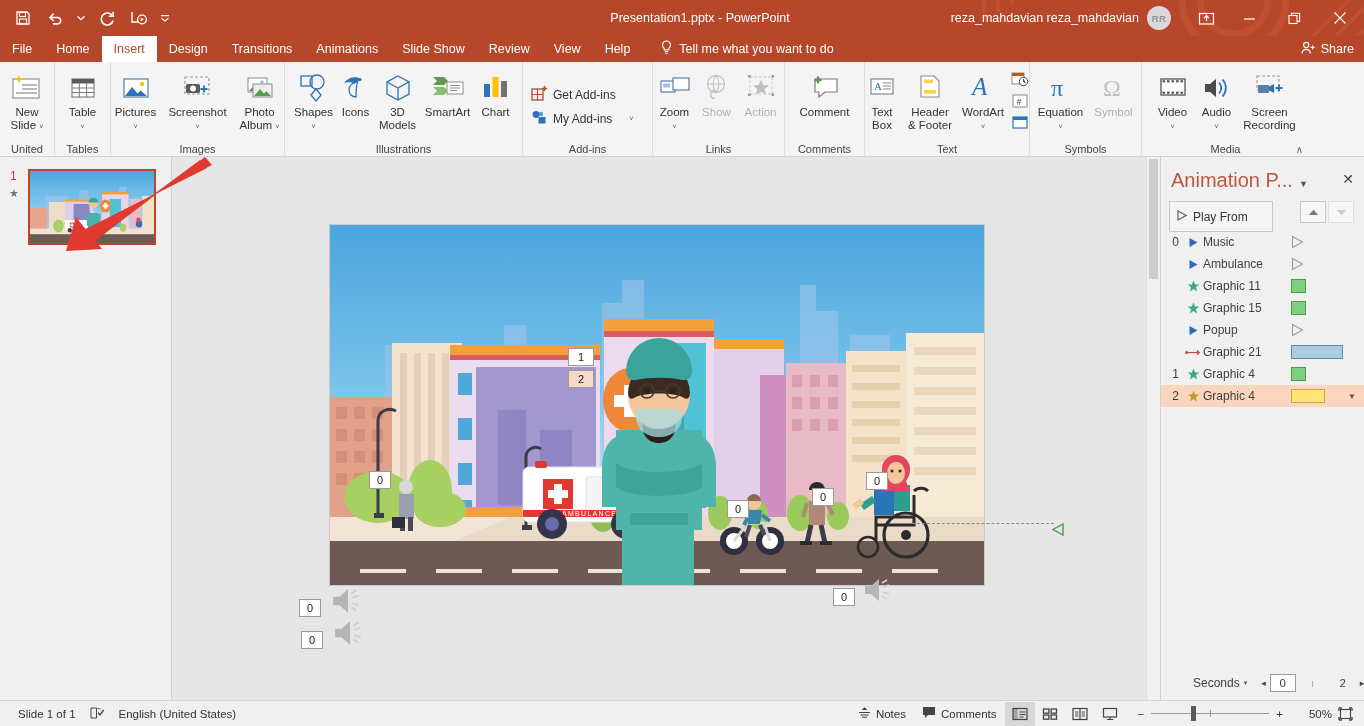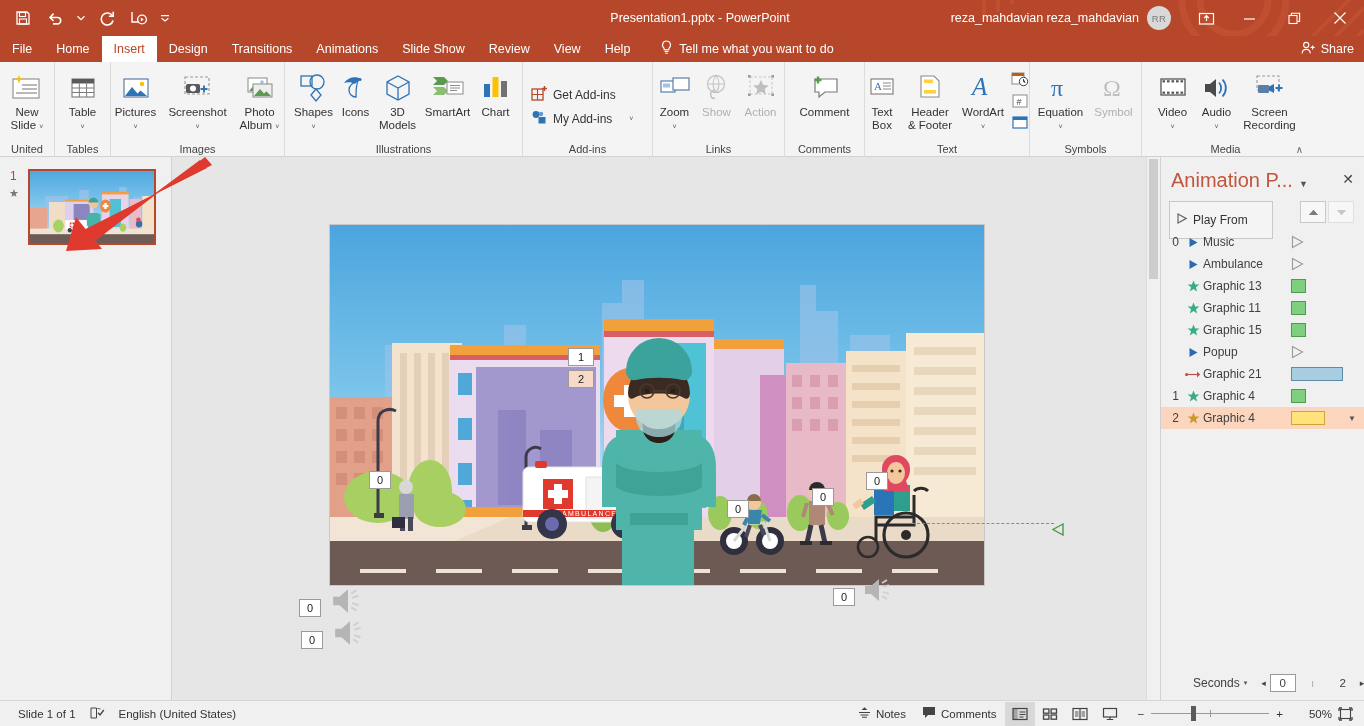--- a/index.html
+++ b/index.html
@@ -155,21 +155,21 @@
     position:absolute; top:157px; right:0; width:204px; bottom:26px;
     background:#f0f0f0; border-left:1px solid #d0d0d0;
   }
   .ap-title {
     position:absolute; left:10px; top:12px; font-size:20px; color:#c0563c;
     white-space:nowrap;
   }
   .ap-title-caret { position:absolute; left:138px; top:22px; font-size:9px; color:#555; }
   .ap-close { position:absolute; right:10px; top:14px; font-size:14px; color:#444; }
   .playfrom {
-    position:absolute; left:8px; top:44px; width:104px; height:38px;
+    position:absolute; left:8px; top:44px; width:104px; height:31px;
     background:#f4f4f4; border:1px solid #c8c8c8;
     display:flex; align-items:center; gap:6px; padding-left:7px;
     font-size:12px; color:#333;
   }
   .ap-reorder { position:absolute; right:10px; top:44px; display:flex; gap:2px; }
   .reorder-btn {
     width:26px; height:22px; border:1px solid #c8c8c8; background:#f7f7f7;
     display:flex; align-items:center; justify-content:center; font-size:8px; color:#777;
   }
   .reorder-btn.dim { border-color:#e0e0e0; color:#bdbdbd; }
@@ -1098,30 +1098,20 @@
             </svg>
         </span>
         <span class="ap-name">Ambulance</span>
         <span class="ap-bar">
           <svg width="14" height="14" viewBox="0 0 14 14">
               <path d="M1.5 1.5l10 5.5-10 5.5z" fill="none" stroke="#9a9a9a" stroke-width="1.1"></path>
             </svg>
         </span>
       </div>
 
-      <div class="ap-row">
-        <span class="ap-idx"></span>
-        <span class="ap-ico">
-          <svg width="13" height="13" viewBox="0 0 13 13">
-              <path d="M6.5 0.5l1.6 4h4.3l-3.5 2.7 1.3 4.3-3.7-2.6-3.7 2.6 1.3-4.3L0.6 4.5h4.3z" fill="#3cab85"></path>
-            </svg>
-        </span>
-        <span class="ap-name">Graphic 13</span>
-        <span class="ap-bar bar-green"></span>
-      </div>
 
       <div class="ap-row">
         <span class="ap-idx"></span>
         <span class="ap-ico">
           <svg width="13" height="13" viewBox="0 0 13 13">
               <path d="M6.5 0.5l1.6 4h4.3l-3.5 2.7 1.3 4.3-3.7-2.6-3.7 2.6 1.3-4.3L0.6 4.5h4.3z" fill="#3cab85"></path>
             </svg>
         </span>
         <span class="ap-name">Graphic 11</span>
         <span class="ap-bar bar-green"></span>

